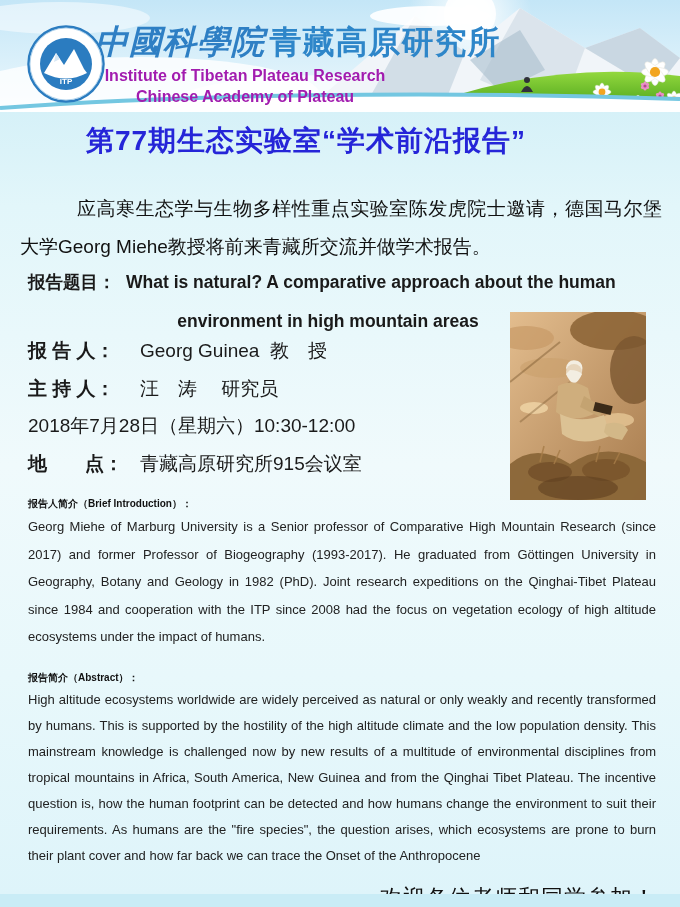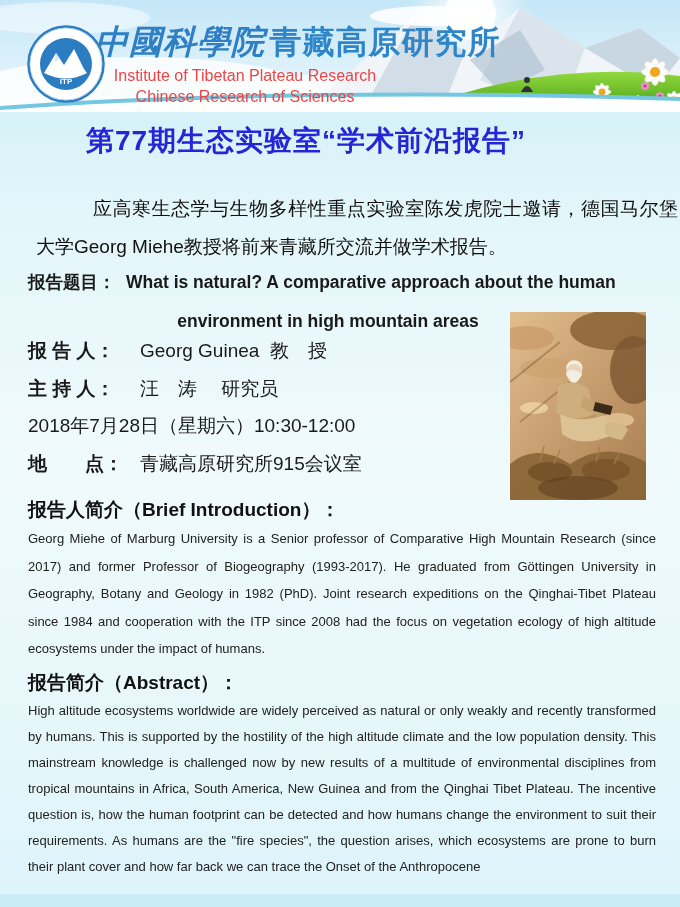--- a/index.html
+++ b/index.html
@@ -8,46 +8,46 @@
 
   
   .header{position:absolute;top:0;left:0;width:680px;height:115px;}
   .scenery{position:absolute;top:0;left:0;width:680px;height:115px;}
   .logo{position:absolute;top:24px;left:26px;width:80px;height:80px;}
   .header-text{position:absolute;top:20px;left:95px;width:300px;text-align:center;}
   .cn-line{white-space:nowrap;text-align:left;}
   .cn-script{font-family:"DejaVu Serif","Liberation Serif",serif;font-style:italic;font-weight:bold;
              font-size:33px;color:#2e7fc4;letter-spacing:1px;}
   .cn-name{font-size:32px;font-weight:bold;color:#2e86c9;letter-spacing:1px;}
-  .en1,.en2{font-size:16px;font-weight:normal;color:#ef4444;line-height:21px;text-align:center;}
+  .en1,.en2{font-size:16px;font-weight:bold;color:#a21caf;line-height:21px;text-align:center;}
 
   
   .content-bg{position:absolute;top:112px;left:0;width:680px;height:783px;
     background:linear-gradient(180deg,#d6f1f8 0%,#e2f6fa 12%,#f0fafc 45%,#e8f8fb 72%,#def4fa 100%);}
   .bottom-strip{position:absolute;left:0;bottom:0;width:680px;height:13px;background:#c9ecf6;}
 
   
   .title{position:absolute;top:122px;left:0;width:612px;margin:0;text-align:center;
          font-size:28px;font-weight:bold;color:#2525d8;letter-spacing:1px;}
-  .intro{position:absolute;top:190px;left:36px;width:642px;margin:0;
+  .intro{position:absolute;top:190px;left:20px;width:642px;margin:0;
          font-size:19px;line-height:38px;text-indent:57px;text-align:justify;color:#111;}
   .topic{position:absolute;top:263px;left:28px;width:634px;font-size:17.5px;font-weight:bold;line-height:38px;}
   .topic-label{white-space:pre;font-family:Liberation Mono, monospace;}
   .topic-line2{text-align:center;width:600px;}
   .info-rows{position:absolute;top:338px;left:28px;width:470px;}
   .info-row{display:flex;height:37.5px;align-items:flex-start;font-size:19px;}
   .info-label{font-weight:bold;white-space:pre;min-width:112px;}
   .info-value{white-space:pre;}
   .photo{position:absolute;top:312px;left:510px;width:136px;height:188px;}
 
   .lower{position:absolute;top:497px;left:28px;width:628px;}
-  .sec-head{margin:0;font-size:19px;font-weight:bold;color:#111;}
+  .sec-head{margin:0;font-size:10px;font-weight:bold;color:#111;}
   .sec-text{margin:2px 0 0 0;font-size:13px;line-height:27.5px;text-align:justify;color:#222;}
   .bio-text{line-height:27.5px;}
-  .abs-head{margin-top:7px;}
+  .abs-head{margin-top:20px;}
   .abs-text{line-height:26px;}
   .welcome{margin-top:14px;width:628px;text-align:right;font-size:22px;color:#111;letter-spacing:1px;}
 </style>
 </head>
 <body>
 
 <div class="page">
 
   <div class="header">
     <svg class="scenery" viewBox="0 0 680 115" preserveAspectRatio="none">
@@ -123,21 +123,21 @@
       <path d="M30,29 L34,35 L28,38 Z" fill="#d7e7f4"></path>
       <text x="40" y="60" font-size="8" font-weight="bold" fill="#ffffff" text-anchor="middle">ITP</text>
     </svg>
 
     <div class="header-text">
       <div class="cn-line">
         <span class="cn-script">中國科學院</span>
         <span class="cn-name">青藏高原研究所</span>
       </div>
       <div class="en1">Institute of Tibetan Plateau Research</div>
-      <div class="en2">Chinese Research of Sciences</div>
+      <div class="en2">Chinese Academy of Plateau</div>
     </div>
   </div>
 
   <div class="content-bg"></div>
 
   <h1 class="title">第77期生态实验室“学术前沿报告”</h1>
 
   <p class="intro">应高寒生态学与生物多样性重点实验室陈发虎院士邀请，德国马尔堡大学Georg Miehe教授将前来青藏所交流并做学术报告。</p>
 
   <div class="topic">

